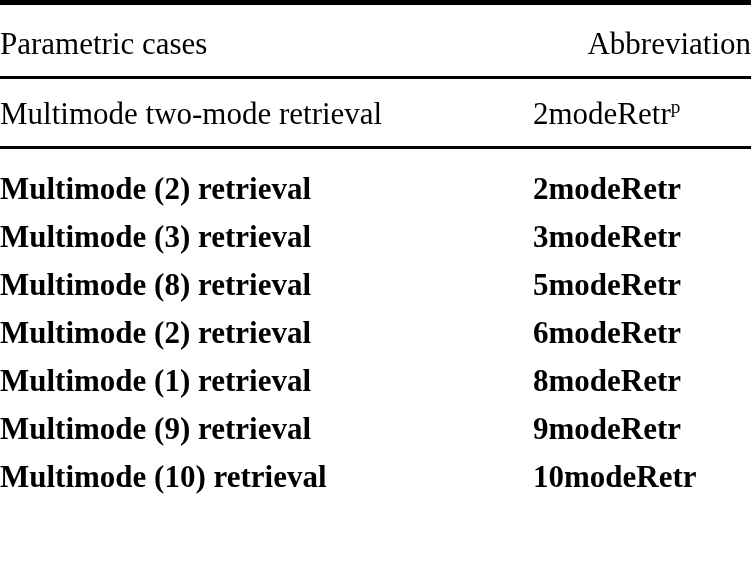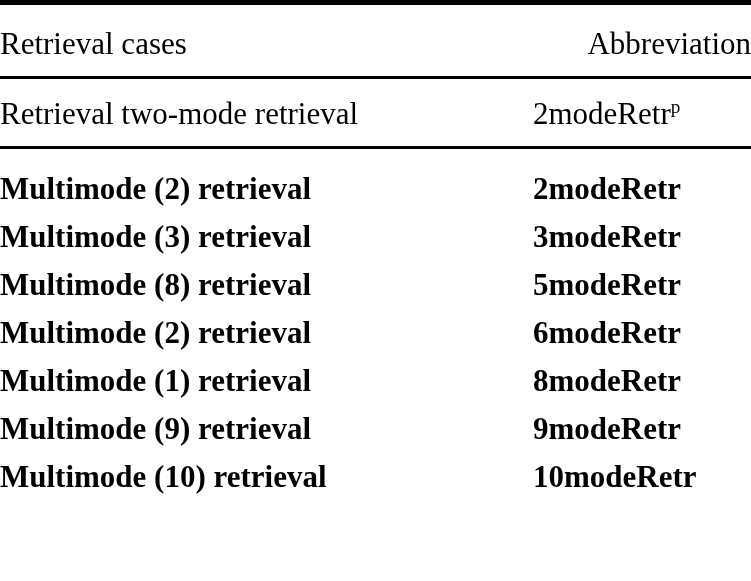--- a/index.html
+++ b/index.html
@@ -113,32 +113,32 @@
     </colgroup>
     <tbody>
 
       <tr class="rule-row">
         <td colspan="2">
             <span class="rule-line rule-top"></span>
           </td>
       </tr>
 
       <tr class="header-band">
-        <td class="cell-case">Retrieval cases</td>
+        <td class="cell-case">Parametric cases</td>
         <td class="cell-abbr">Abbreviation</td>
       </tr>
 
       <tr class="rule-row">
         <td colspan="2">
             <span class="rule-line rule-mid"></span>
           </td>
       </tr>
 
       <tr class="band-parametric">
-        <td class="cell-case">Retrieval two-mode retrieval</td>
+        <td class="cell-case">Multimode two-mode retrieval</td>
         <td class="cell-abbr"><span>2modeRetr</span><sup class="superscript">p</sup></td>
       </tr>
 
       <tr class="rule-row">
         <td colspan="2">
             <span class="rule-line rule-mid"></span>
           </td>
       </tr>
 
       <tr class="body-row first-body">

